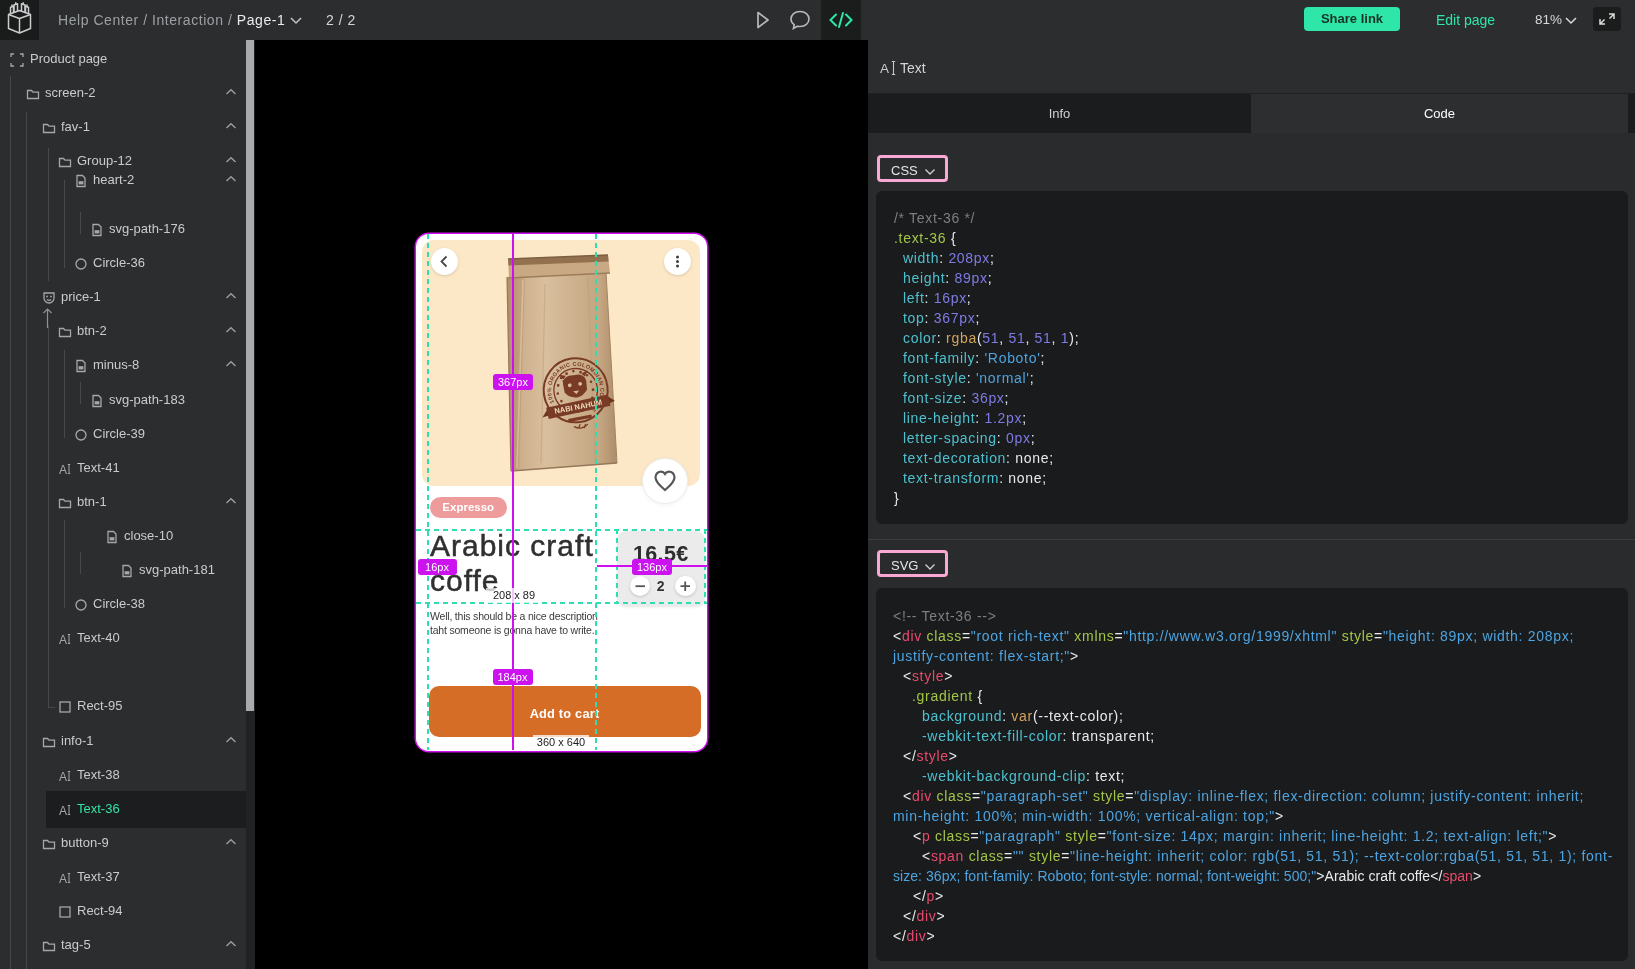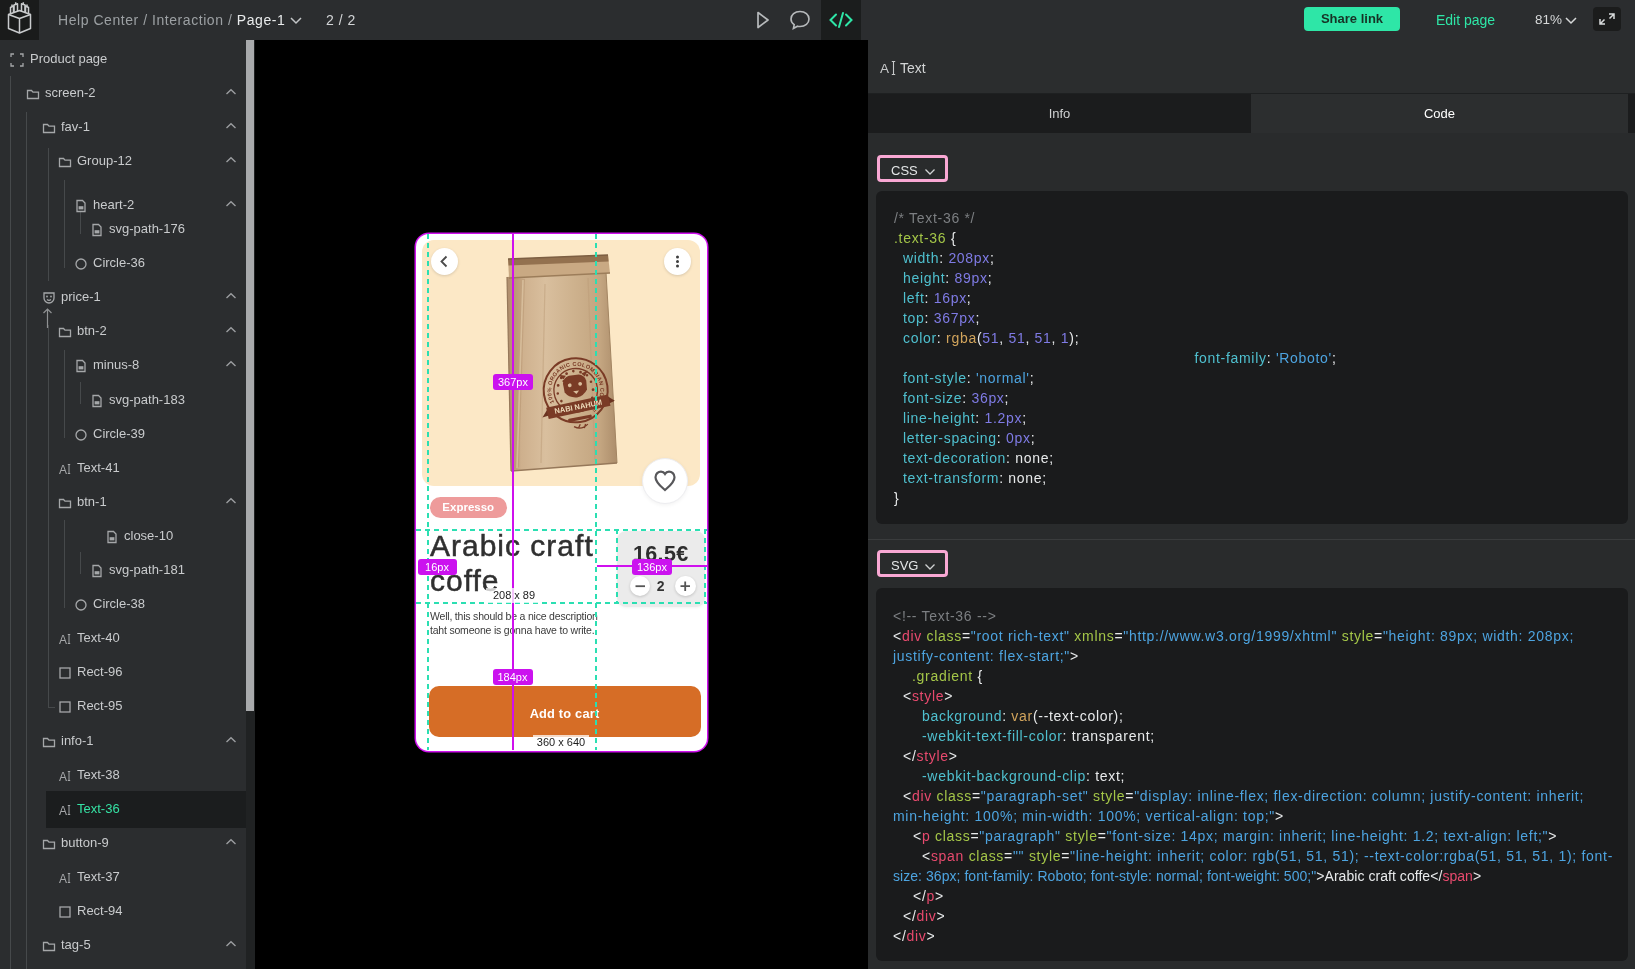--- a/index.html
+++ b/index.html
@@ -156,21 +156,21 @@
 </div>
 <div class="row" style="top:104.80000000000001px;">
 <svg style="position:absolute; left:58px; top:10px;" width="14" height="14">
         <path style="fill:none;stroke:#a5a7a9;stroke-width:1.3" d="M1.5 3.5 h4 l1.5 1.7 h5.5 v6.3 h-11 z"></path>
       </svg>
 <div class="lbl" style="left:77px;">Group-12</div>
 <svg class="chev" width="12" height="8">
         <path d="M1.5 6 L6 1.8 L10.5 6" fill="none" stroke="#9b9da0" stroke-width="1.4"></path>
       </svg>
 </div>
-<div class="row" style="top:149px;text-align:center;">
+<div class="row" style="top:124px;text-align:center;">
 <svg style="position:absolute; left:74px; top:10px;" width="14" height="14">
         <path style="fill:none;stroke:#a5a7a9;stroke-width:1.3" d="M3 1.5 h5.5 l2.5 2.5 v8.5 h-8 z"></path>
         <rect x="4.6" y="7.2" width="4.8" height="3.2" fill="#a5a7a9" stroke="none"></rect>
       </svg>
 <div class="lbl" style="left:93px;">heart-2</div>
 <svg class="chev" width="12" height="8">
         <path d="M1.5 6 L6 1.8 L10.5 6" fill="none" stroke="#9b9da0" stroke-width="1.4"></path>
       </svg>
 </div>
 <div class="row" style="top:173.0px;">
@@ -249,45 +249,39 @@
 <div class="row" style="top:479.90000000000003px;margin-left:31px;">
 <svg style="position:absolute; left:74px; top:10px;" width="14" height="14">
         <path style="fill:none;stroke:#a5a7a9;stroke-width:1.3" d="M3 1.5 h5.5 l2.5 2.5 v8.5 h-8 z"></path>
         <rect x="4.6" y="7.2" width="4.8" height="3.2" fill="#a5a7a9" stroke="none"></rect>
       </svg>
 <div class="lbl" style="left:93px;">close-10</div>
 <svg class="chev" width="12" height="8">
         <path d="M1.5 6 L6 1.8 L10.5 6" fill="none" stroke="#9b9da0" stroke-width="1.4"></path>
       </svg>
 </div>
-<div class="row" style="top:514.0px;">
+<div class="row" style="top:514.0px;margin-left:30px;">
 <svg style="position:absolute; left:90px; top:10px;" width="14" height="14">
         <path style="fill:none;stroke:#a5a7a9;stroke-width:1.3" d="M3 1.5 h5.5 l2.5 2.5 v8.5 h-8 z"></path>
         <rect x="4.6" y="7.2" width="4.8" height="3.2" fill="#a5a7a9" stroke="none"></rect>
       </svg>
 <div class="lbl" style="left:109px;">svg-path-181</div>
 </div>
 <div class="row" style="top:548.1px;">
 <svg style="position:absolute; left:74px; top:10px;" width="14" height="14">
         <circle cx="7" cy="7" r="5" style="fill:none;stroke:#a5a7a9;stroke-width:1.3"></circle>
       </svg>
 <div class="lbl" style="left:93px;">Circle-38</div>
 </div>
 <div class="row" style="top:582.2px;">
 <svg style="position:absolute; left:58px; top:10px;" width="14" height="14">
         <text x="1" y="11.5" font-size="12" fill="#a5a7a9" font-family="Liberation Sans">A</text>
         <path d="M11 2.5 v9 M9.8 2.5 h2.4 M9.8 11.5 h2.4" stroke="#a5a7a9" stroke-width="1" fill="none"></path>
       </svg>
 <div class="lbl" style="left:77px;">Text-40</div>
-</div>
-<div class="row" style="top:616.3000000000001px;">
-<svg style="position:absolute; left:58px; top:10px;" width="14" height="14">
-        <rect x="2" y="2" width="10" height="10" style="fill:none;stroke:#a5a7a9;stroke-width:1.3"></rect>
-      </svg>
-<div class="lbl" style="left:77px;">Rect-96</div>
 </div>
 <div class="row" style="top:650.4px;">
 <svg style="position:absolute; left:58px; top:10px;" width="14" height="14">
         <rect x="2" y="2" width="10" height="10" style="fill:none;stroke:#a5a7a9;stroke-width:1.3"></rect>
       </svg>
 <div class="lbl" style="left:77px;">Rect-95</div>
 </div>
 <div class="row" style="top:684.5px;">
 <svg style="position:absolute; left:42px; top:10px;" width="14" height="14">
         <path style="fill:none;stroke:#a5a7a9;stroke-width:1.3" d="M1.5 3.5 h4 l1.5 1.7 h5.5 v6.3 h-11 z"></path>
@@ -493,39 +487,39 @@
         <path d="M1.5 1.5 L6 6 L10.5 1.5" fill="none" stroke="#d0d2d3" stroke-width="1.3"></path>
       </svg></div>
   <div class="codeblk" id="cssblk" style="top:151px; height:333px; padding:17px 0 0 18px;">
 <div class="ln"><span class="c">/* Text-36 */</span></div>
 <div class="ln"><span class="g">.text-36</span> {</div>
 <div class="ln" style="padding-left:9px;"><span class="cy">width</span>: <span class="pu">208px</span>;</div>
 <div class="ln" style="padding-left:9px;"><span class="cy">height</span>: <span class="pu">89px</span>;</div>
 <div class="ln" style="padding-left:9px;"><span class="cy">left</span>: <span class="pu">16px</span>;</div>
 <div class="ln" style="padding-left:9px;"><span class="cy">top</span>: <span class="pu">367px</span>;</div>
 <div class="ln" style="padding-left:9px;"><span class="cy">color</span>: <span class="or">rgba</span>(<span class="pu">51</span>, <span class="pu">51</span>, <span class="pu">51</span>, <span class="pu">1</span>);</div>
-<div class="ln" style="padding-left:9px;text-align:center;"><span class="cy">font-family</span>: <span class="bl">'Roboto'</span>;</div>
+<div class="ln" style="padding-left:9px;"><span class="cy">font-family</span>: <span class="bl">'Roboto'</span>;</div>
 <div class="ln" style="padding-left:9px;"><span class="cy">font-style</span>: <span class="bl">'normal'</span>;</div>
 <div class="ln" style="padding-left:9px;"><span class="cy">font-size</span>: <span class="pu">36px</span>;</div>
 <div class="ln" style="padding-left:9px;"><span class="cy">line-height</span>: <span class="pu">1.2px</span>;</div>
 <div class="ln" style="padding-left:9px;"><span class="cy">letter-spacing</span>: <span class="pu">0px</span>;</div>
 <div class="ln" style="padding-left:9px;"><span class="cy">text-decoration</span>: none;</div>
 <div class="ln" style="padding-left:9px;"><span class="cy">text-transform</span>: none;</div>
 <div class="ln">}</div>
 </div>
   <div id="divider"></div>
   <div class="selbox" style="left:9px; top:510px;">SVG<svg style="position:absolute; right:9px; top:10px;" width="12" height="8">
         <path d="M1.5 1.5 L6 6 L10.5 1.5" fill="none" stroke="#d0d2d3" stroke-width="1.3"></path>
       </svg></div>
   <div class="codeblk" id="htmlblk" style="top:548px; height:373px; padding:18px 0 0 17px;">
 <div class="ln"><span class="c">&lt;!-- Text-36 --&gt;</span></div>
 <div class="ln">&lt;<span class="rd">div</span><span class="g"> class</span>=<span class="bl">"root rich-text"</span><span class="g"> xmlns</span>=<span class="bl">"http://www.w3.org/1999/xhtml"</span><span class="g"> style</span>=<span class="bl">"height: 89px; width: 208px;</span></div>
 <div class="ln"><span class="bl">justify-content: flex-start;"</span>&gt;</div>
+<div class="ln" style="padding-left:10px;">&lt;<span class="rd">style</span>&gt;</div>
 <div class="ln" style="padding-left:19px;"><span class="g">.gradient</span> {</div>
-<div class="ln" style="padding-left:10px;">&lt;<span class="rd">style</span>&gt;</div>
 <div class="ln" style="padding-left:29px;"><span class="cy">background</span>: <span class="or">var</span>(--text-color);</div>
 <div class="ln" style="padding-left:29px;"><span class="cy">-webkit-text-fill-color</span>: transparent;</div>
 <div class="ln" style="padding-left:10px;">&lt;/<span class="rd">style</span>&gt;</div>
 <div class="ln" style="padding-left:29px;"><span class="cy">-webkit-background-clip</span>: text;</div>
 <div class="ln" style="padding-left:10px;">&lt;<span class="rd">div</span><span class="g"> class</span>=<span class="bl">"paragraph-set"</span><span class="g"> style</span>=<span class="bl">"display: inline-flex; flex-direction: column; justify-content: inherit;</span></div>
 <div class="ln"><span class="bl">min-height: 100%; min-width: 100%; vertical-align: top;"</span>&gt;</div>
 <div class="ln" style="padding-left:20px;">&lt;<span class="rd">p</span><span class="g"> class</span>=<span class="bl">"paragraph"</span><span class="g"> style</span>=<span class="bl">"font-size: 14px; margin: inherit; line-height: 1.2; text-align: left;"</span>&gt;</div>
 <div class="ln" style="padding-left:29px;">&lt;<span class="rd">span</span><span class="g"> class</span>=<span class="bl">""</span><span class="g"> style</span>=<span class="bl">"line-height: inherit; color: rgb(51, 51, 51); --text-color:rgba(51, 51, 51, 1); font-</span></div>
 <div class="ln" style="letter-spacing:0.05px;"><span class="bl">size: 36px; font-family: Roboto; font-style: normal; font-weight: 500;"</span>&gt;Arabic craft coffe&lt;/<span class="rd">span</span>&gt;</div>
 <div class="ln" style="padding-left:20px;">&lt;/<span class="rd">p</span>&gt;</div>

